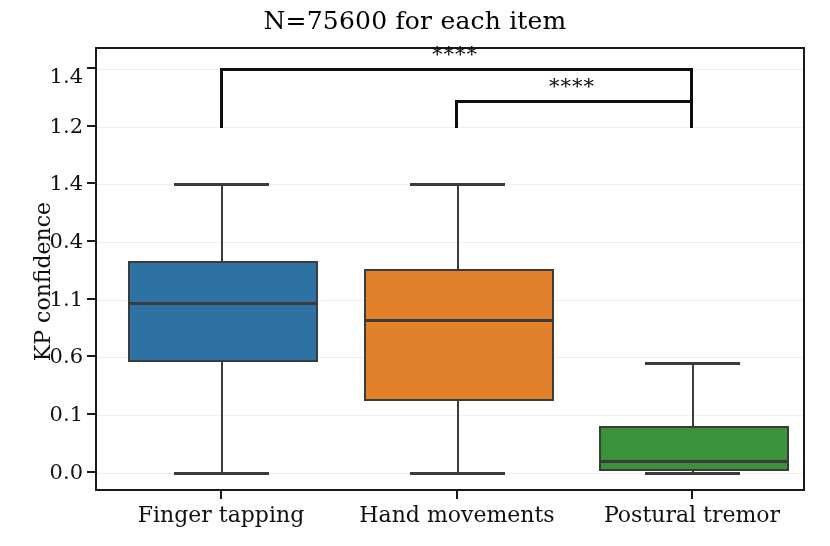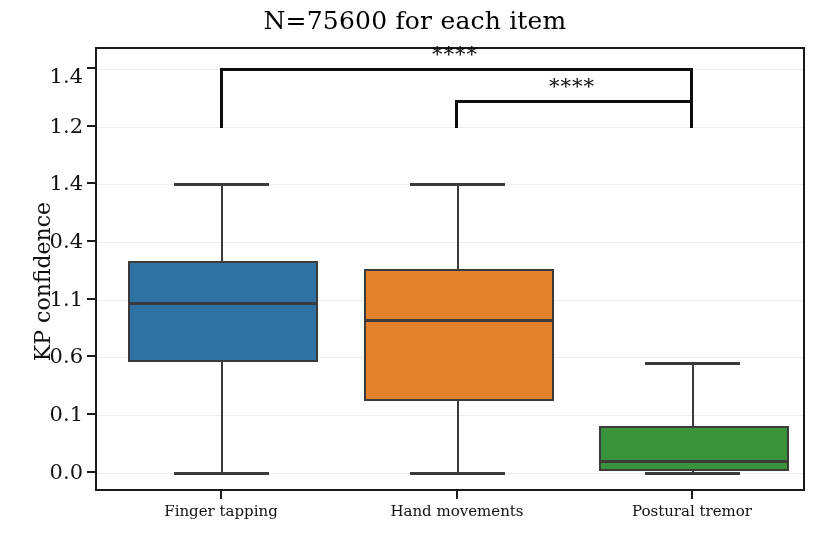--- a/index.html
+++ b/index.html
@@ -67,21 +67,21 @@
   .xtick-mark {
     position: absolute;
     top: 491px;
     width: 2px;
     height: 8px;
     background: #1a1a1a;
   }
   .xtick-label {
     position: absolute;
     top: 502px;
-    font-size: 15px;
+    font-size: 22px;
     color: #111;
     text-align: center;
     transform: translateX(-50%);
     white-space: nowrap;
   }
   #ylabel {
     position: absolute;
     left: -88px;
     top: 269px;
     width: 260px;

